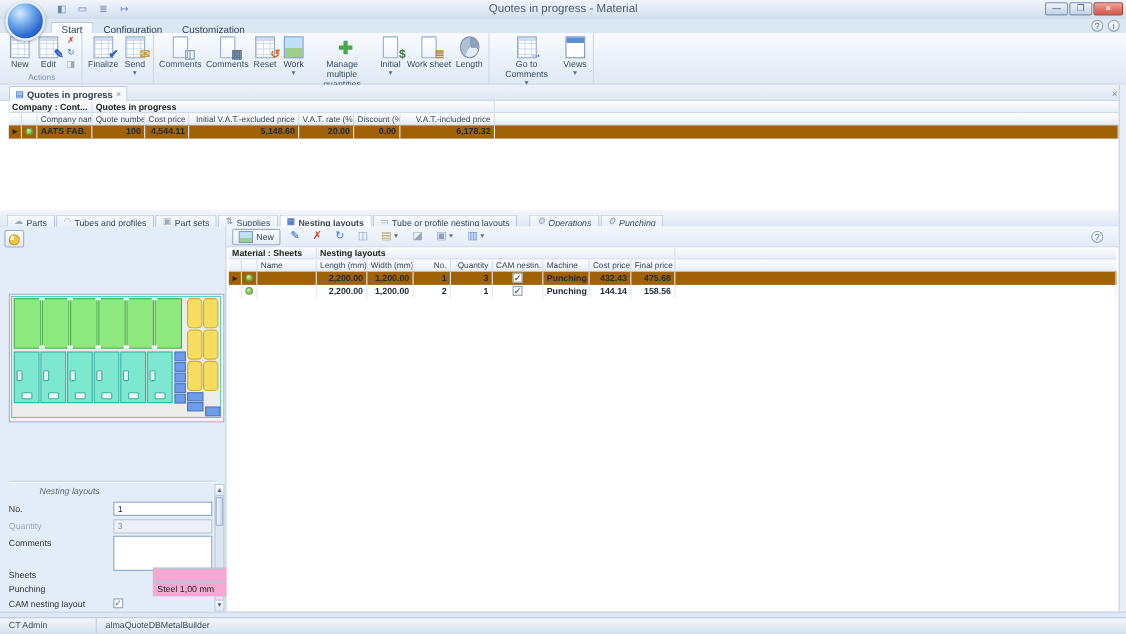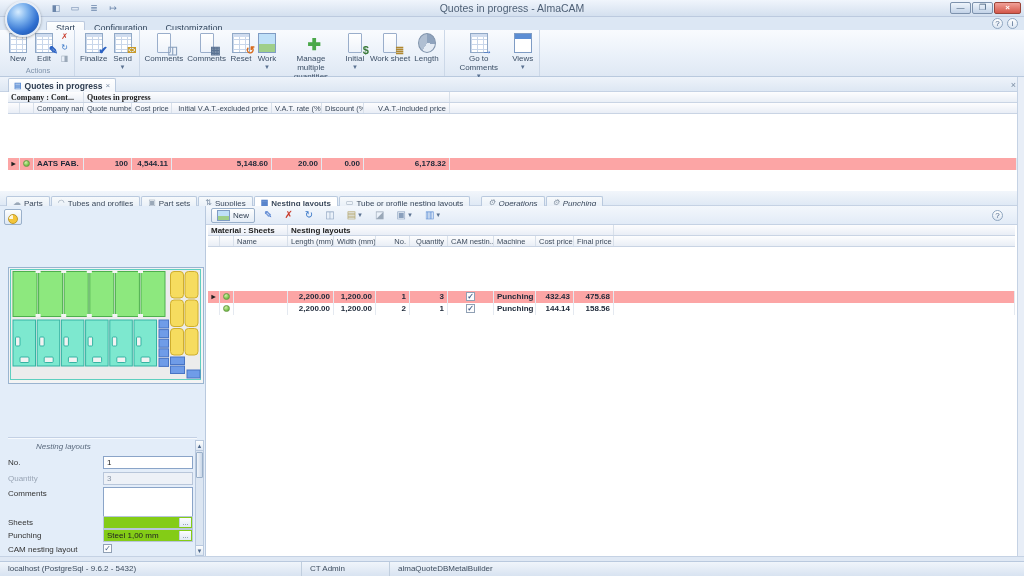--- a/index.html
+++ b/index.html
@@ -55,21 +55,21 @@
   .panex{position:absolute;right:8px;top:3px;font-size:9px;color:#7a8ca2;}
 
   
   .quotes-area{position:absolute;left:0;top:92px;width:1024px;height:99px;background:#fff;}
   .grid{position:absolute;font-size:8px;color:#333;}
   .grow{position:relative;white-space:nowrap;overflow:hidden;}
   .ghead{background:linear-gradient(#fdfdfe,#e9eef6);border-bottom:1px solid #c9d4e4;}
   .gcell{display:inline-block;vertical-align:top;height:100%;overflow:hidden;padding:0 3px;border-right:1px solid #d8e0ea;line-height:11px;}
   .gcell.nb{border-right:none;padding:0;}
   .grow.data .gcell{line-height:12px;border-right:1px solid #e4e9f0;font-weight:bold;color:#1d2838;}
-  .grow.data.sel{background:#fca5a5;margin-top:44px;}
+  .grow.data.sel{background:#a16207;}
   .r{text-align:right;} .c{text-align:center;} .b{font-weight:bold;color:#222;}
   .arrow{color:#222;font-size:8px;}
   .dot{display:inline-block;width:7px;height:7px;border-radius:50%;background:radial-gradient(circle at 35% 30%,#d2f0a8,#7ec84f 60%,#559a33);border:1px solid #6a9a48;vertical-align:middle;}
   .cb{display:inline-block;width:9px;height:9px;border:1px solid #90a0b4;background:#fdfdfd;font-size:8px;line-height:8px;color:#44608a;text-align:center;vertical-align:middle;}
 
   
   .lower-tabbar{position:absolute;left:0;top:191px;width:1024px;height:15px;background:linear-gradient(#f2f6fb,#dfe9f5);border-bottom:1px solid #c5d2e4;padding-left:6px;white-space:nowrap;}
   .ltab{display:inline-flex;align-items:center;gap:3px;height:14px;margin-top:1px;padding:0 6px;font-size:8px;color:#39485c;border:1px solid #b9c9de;border-bottom:none;border-radius:2px 2px 0 0;background:linear-gradient(#f7fafc,#e4ecf6);margin-right:1px;}
   .ltab.active{background:#fff;font-weight:bold;}
   .ltab.italic{font-style:italic;}
@@ -82,21 +82,21 @@
   .piegly{display:inline-block;width:10px;height:10px;border-radius:50%;background:conic-gradient(#f3c53a 0 265deg,#fdf6dc 265deg 360deg);border:1px solid #c09a28;margin-top:2px;}
   .preview{position:absolute;left:8px;top:61px;width:196px;height:117px;background:#f4f4f4;border:1px solid #9ab4d0;}
   .lp-divider{position:absolute;left:8px;right:8px;top:231px;height:2px;border-top:1px solid #c3d0e4;border-bottom:1px solid #f6f9fd;}
   .form-title{position:absolute;left:36px;top:236px;font-size:8px;font-style:italic;color:#5a6a7e;}
   .frow{position:absolute;left:0;width:206px;}
   .flabel{position:absolute;left:8px;top:2px;font-size:8px;color:#333;}
   .flabel.dis{color:#9aa6b6;}
   .fctrl{position:absolute;left:103px;top:0;width:90px;height:13px;border:1px solid #8aa4c8;background:#fff;font-size:8px;line-height:12px;padding:0 3px;color:#222;}
   .fctrl.dis{background:#edf1f7;border-color:#b8c6da;color:#8894a6;}
   .fctrl.area{height:32px;}
-  .fctrl.pick{background:#84cc16;border-color:#b8c6da;}
+  .fctrl.pick{background:#f9a8d4;border-color:#b8c6da;margin-left:36px;}
   .pickbtn{position:absolute;right:1px;top:1px;bottom:1px;width:12px;font-size:7px;line-height:10px;text-align:center;color:#55657a;background:linear-gradient(#fbfcfe,#e2eaf4);border-left:1px solid #c3cfdf;}
   .fcb{position:absolute;left:103px;top:1px;}
   .lp-scroll{position:absolute;right:1px;top:234px;width:9px;height:116px;background:#dce6f2;border:1px solid #b9c9de;}
   .sarr{position:absolute;left:0;width:7px;height:10px;font-size:6px;line-height:10px;text-align:center;color:#4d678a;background:linear-gradient(#fdfefe,#dde7f3);border-bottom:1px solid #b9c9de;}
   .sarr.dn{bottom:0;top:auto;border-top:1px solid #b9c9de;border-bottom:none;}
   .sthumb{position:absolute;left:0;top:11px;width:7px;height:26px;background:linear-gradient(90deg,#f2f6fb,#c9d7e8);border:1px solid #9ab0ca;border-radius:1px;}
 
   
   .right-panel{position:absolute;left:206px;top:206px;width:811px;height:350px;background:#fff;}
   .nest-toolbar{position:absolute;left:0;top:0;width:811px;height:19px;background:linear-gradient(#f3f7fc,#e2ebf7);border-bottom:1px solid #c5d2e4;display:flex;align-items:center;padding-left:5px;gap:6px;}
@@ -117,21 +117,21 @@
 
 <div id="app">
 
   <div class="titlebar">
     <div class="qat" id="qat">
         <span class="qbtn"><span class="gly" style="color: rgb(107, 134, 171); font-size: 9px;">◧</span></span>
         <span class="qbtn"><span class="gly" style="color: rgb(107, 134, 171); font-size: 9px;">▭</span></span>
         <span class="qbtn"><span class="gly" style="color: rgb(107, 134, 171); font-size: 9px;">≣</span></span>
         <span class="qbtn"><span class="gly" style="color: rgb(107, 134, 171); font-size: 9px;">↦</span></span>
       </div>
-    <div class="title-text">Quotes in progress - AlmaCAM</div>
+    <div class="title-text">Quotes in progress - Material</div>
     <div class="winbtns">
       <div class="winbtn">—</div>
       <div class="winbtn">❐</div>
       <div class="winbtn close">×</div>
     </div>
   </div>
   <div class="orb"></div>
 
   <div class="ribbon-tabrow" id="ribbontabs"><span class="rtab active">Start</span><span class="rtab">Configuration</span><span class="rtab">Customization</span></div>
   <div class="ribbon-badges">
@@ -270,21 +270,21 @@
     <div class="doctab">
       <span class="gly" id="doctabicon"><span class="gly" style="color: rgb(91, 141, 212); font-size: 8px;">▤</span></span>
       <span>Quotes in progress</span>
       <span class="tabx">×</span>
     </div>
     <span class="panex">×</span>
   </div>
 
   <div class="quotes-area">
     <div class="grid" id="quotesgrid" style="left:8px;top:0;width:1009px;">
-        <div class="grow ghead" style="height: 11px; font-weight: bold; font-family: Liberation Serif, serif;"><div class="gcell b" style="width: 76px;">Company : Cont...</div><div class="gcell b" style="width: 366px;">Quotes in progress</div><div class="gcell nb" style="width: 567px;"></div></div>
+        <div class="grow ghead" style="height: 11px; font-weight: bold;"><div class="gcell b" style="width: 76px;">Company : Cont...</div><div class="gcell b" style="width: 366px;">Quotes in progress</div><div class="gcell nb" style="width: 567px;"></div></div>
         <div class="grow ghead" style="height: 11px; font-size: 7.5px; color: rgb(60, 74, 92);"><div class="gcell" style="width: 12px;"></div><div class="gcell" style="width: 14px;"></div><div class="gcell" style="width: 50px;">Company name</div><div class="gcell r" style="width: 48px;">Quote number</div><div class="gcell r" style="width: 40px;">Cost price</div><div class="gcell r" style="width: 100px;">Initial V.A.T.-excluded price</div><div class="gcell r" style="width: 50px;">V.A.T. rate (%)</div><div class="gcell r" style="width: 42px;">Discount (%)</div><div class="gcell r" style="width: 86px;">V.A.T.-included price</div><div class="gcell nb" style="width: 567px;"></div></div>
         <div class="grow data sel" style="height: 12px;"><div class="gcell c" style="width: 12px;"><span class="arrow">▸</span></div><div class="gcell c" style="width: 14px;"><span class="dot"></span></div><div class="gcell" style="width: 50px;">AATS FAB.</div><div class="gcell r" style="width: 48px;">100</div><div class="gcell r" style="width: 40px;">4,544.11</div><div class="gcell r" style="width: 100px;">5,148.60</div><div class="gcell r" style="width: 50px;">20.00</div><div class="gcell r" style="width: 42px;">0.00</div><div class="gcell r" style="width: 86px;">6,178.32</div><div class="gcell nb" style="width: 567px;"></div></div>
       </div>
   </div>
 
   <div class="lower-tabbar" id="lowertabs"><span class="ltab">
         <span class="gly" style="color: rgb(154, 168, 184); font-size: 8px;">☁</span>
         <span>Parts</span>
       </span><span class="ltab">
         <span class="gly" style="color: rgb(154, 168, 184); font-size: 8px;">◠</span>
@@ -440,18 +440,17 @@
         <div class="grow ghead" style="height: 11px; font-size: 7.5px; color: rgb(60, 74, 92);"><div class="gcell" style="width: 12px;"></div><div class="gcell" style="width: 14px;"></div><div class="gcell" style="width: 54px;">Name</div><div class="gcell r" style="width: 46px;">Length (mm)</div><div class="gcell r" style="width: 42px;">Width (mm)</div><div class="gcell r" style="width: 34px;">No.</div><div class="gcell r" style="width: 38px;">Quantity</div><div class="gcell c" style="width: 46px;">CAM nestin...</div><div class="gcell" style="width: 42px;">Machine</div><div class="gcell r" style="width: 38px;">Cost price</div><div class="gcell r" style="width: 40px;">Final price</div><div class="gcell nb" style="width: 401px;"></div></div>
         <div class="grow data sel" style="height: 12px;"><div class="gcell c" style="width: 12px;"><span class="arrow">▸</span></div><div class="gcell c" style="width: 14px;"><span class="dot"></span></div><div class="gcell" style="width: 54px;"></div><div class="gcell r" style="width: 46px;">2,200.00</div><div class="gcell r" style="width: 42px;">1,200.00</div><div class="gcell r" style="width: 34px;">1</div><div class="gcell r" style="width: 38px;">3</div><div class="gcell c" style="width: 46px;"><span class="cb">✓</span></div><div class="gcell" style="width: 42px;">Punching 1</div><div class="gcell r" style="width: 38px;">432.43</div><div class="gcell r" style="width: 40px;">475.68</div><div class="gcell nb" style="width: 401px;"></div></div>
         <div class="grow data" style="height: 12px;"><div class="gcell c" style="width: 12px;"></div><div class="gcell c" style="width: 14px;"><span class="dot"></span></div><div class="gcell" style="width: 54px;"></div><div class="gcell r" style="width: 46px;">2,200.00</div><div class="gcell r" style="width: 42px;">1,200.00</div><div class="gcell r" style="width: 34px;">2</div><div class="gcell r" style="width: 38px;">1</div><div class="gcell c" style="width: 46px;"><span class="cb">✓</span></div><div class="gcell" style="width: 42px;">Punching 1</div><div class="gcell r" style="width: 38px;">144.14</div><div class="gcell r" style="width: 40px;">158.56</div><div class="gcell nb" style="width: 401px;"></div></div>
       </div>
   </div>
 
   <div class="right-frame"></div>
   <div class="bottom-strip"></div>
 
   <div class="statusbar">
-    <div class="sseg" style="width:302px;">localhost (PostgreSql - 9.6.2 - 5432)</div>
     <div class="sseg" style="width:88px;">CT Admin</div>
     <div class="sseg" style="border-right:none;">almaQuoteDBMetalBuilder</div>
   </div>
 
 </div>
 
 </body></html>

